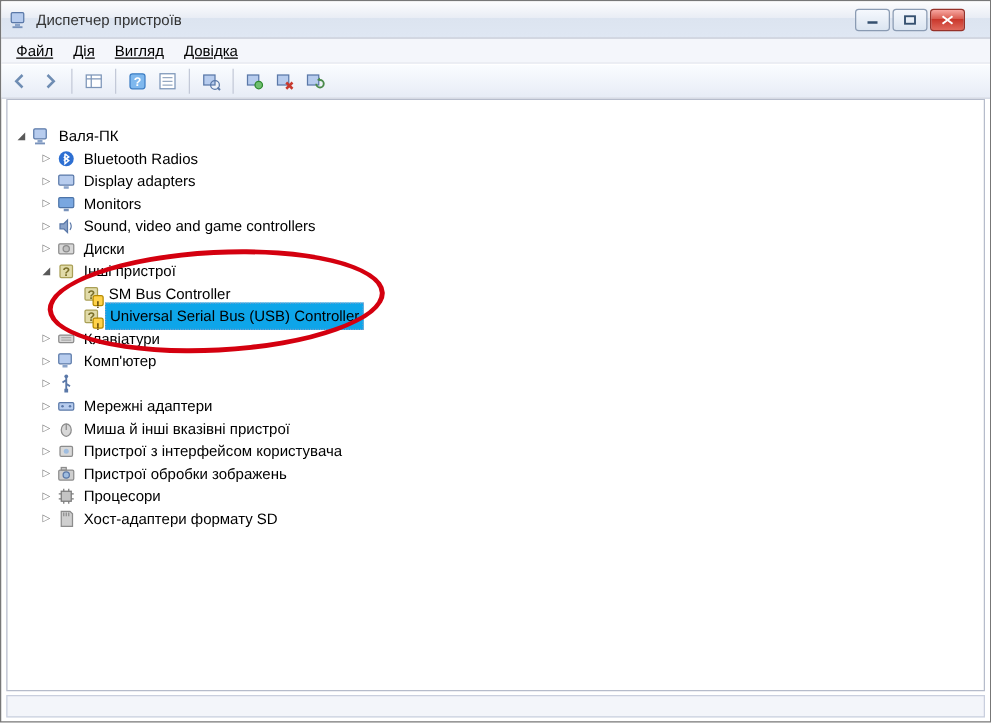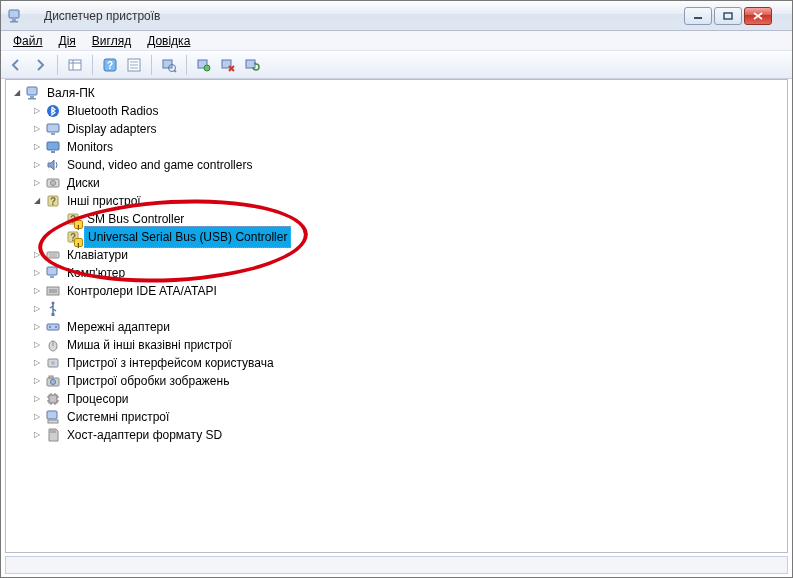--- a/index.html
+++ b/index.html
@@ -15,21 +15,20 @@
     position: relative;
   }
   
   .titlebar {
     height: 30px;
     background: linear-gradient(to bottom, #fdfdfe 0%, #e9edf5 45%, #dce4f0 46%, #dfe7f3 100%);
     border-bottom: 1px solid #b6bccb;
     display: flex;
     align-items: center;
     padding: 0 20px 0 6px;
-    gap: 15px;
   }
   .titlebar .app-icon {
     width: 16px; height: 16px;
     margin-right: 6px;
     display: inline-flex; align-items: center; justify-content: center;
   }
   .titlebar .title-text { flex: 1; color: #333; }
   .win-buttons { display: flex; gap: 2px; }
   .win-btn {
     width: 28px; height: 18px;
@@ -85,21 +84,21 @@
   }
   
   .content-outer {
     position: absolute;
     top: 78px; left: 4px; right: 4px; bottom: 24px;
     border: 1px solid #b6bccb;
     background: #fff;
     overflow: hidden;
   }
   .tree {
-    padding: 4px 0 4px 2px;
+    padding: 20px 0 4px 2px;
     line-height: 18px;
     position: relative;
   }
   .tree-row {
     display: flex;
     align-items: center;
     height: 18px;
     white-space: nowrap;
   }
   .expander {
@@ -381,30 +380,20 @@
             <rect x="2" y="2" width="10" height="8" rx="1" fill="#b7ccee" stroke="#5a78a8"></rect>
             <rect x="5" y="11" width="4" height="2" fill="#8aa3c9"></rect>
           </svg>
         </span>
         <span class="node-label">Комп'ютер</span>
       </div>
       <div class="tree-row lvl1">
         <span class="expander closed"></span>
         <span class="node-icon">
           <svg width="16" height="16" viewBox="0 0 16 16">
-            <rect x="2" y="4" width="12" height="8" fill="#cfcfcf" stroke="#8c8c8c"></rect>
-            <rect x="4" y="6" width="8" height="4" fill="#a9a9a9"></rect>
-          </svg>
-        </span>
-        <span class="node-label">Контролери IDE ATA/ATAPI</span>
-      </div>
-      <div class="tree-row lvl1">
-        <span class="expander closed"></span>
-        <span class="node-icon">
-          <svg width="16" height="16" viewBox="0 0 16 16">
             <path d="M8 2 L8 14 M8 5 L5 7 M8 8 L11 10" stroke="#5a78a8" stroke-width="1.5" fill="none"></path>
             <circle cx="8" cy="2" r="1.5" fill="#5a78a8"></circle>
             <rect x="6.5" y="12" width="3" height="3" fill="#5a78a8"></rect>
           </svg>
         </span>
       </div>
       <div class="tree-row lvl1">
         <span class="expander closed"></span>
         <span class="node-icon">
           <svg width="16" height="16" viewBox="0 0 16 16">
@@ -460,30 +449,20 @@
             <line x1="6" y1="12" x2="6" y2="14" stroke="#7a7a7a"></line>
             <line x1="10" y1="12" x2="10" y2="14" stroke="#7a7a7a"></line>
           </svg>
         </span>
         <span class="node-label">Процесори</span>
       </div>
       <div class="tree-row lvl1">
         <span class="expander closed"></span>
         <span class="node-icon">
           <svg width="16" height="16" viewBox="0 0 16 16">
-            <rect x="2" y="2" width="10" height="8" rx="1" fill="#b7ccee" stroke="#5a78a8"></rect>
-            <rect x="3" y="11" width="10" height="3" fill="#d8d8d8" stroke="#8c8c8c"></rect>
-          </svg>
-        </span>
-        <span class="node-label">Системні пристрої</span>
-      </div>
-      <div class="tree-row lvl1">
-        <span class="expander closed"></span>
-        <span class="node-icon">
-          <svg width="16" height="16" viewBox="0 0 16 16">
             <path d="M4 2 L11 2 L13 4 L13 14 L4 14 Z" fill="#cfcfcf" stroke="#8c8c8c"></path>
             <line x1="6" y1="3" x2="6" y2="6" stroke="#8c8c8c"></line>
             <line x1="8" y1="3" x2="8" y2="6" stroke="#8c8c8c"></line>
             <line x1="10" y1="3" x2="10" y2="6" stroke="#8c8c8c"></line>
           </svg>
         </span>
         <span class="node-label">Хост-адаптери формату SD</span>
       </div>
     </div>
 

